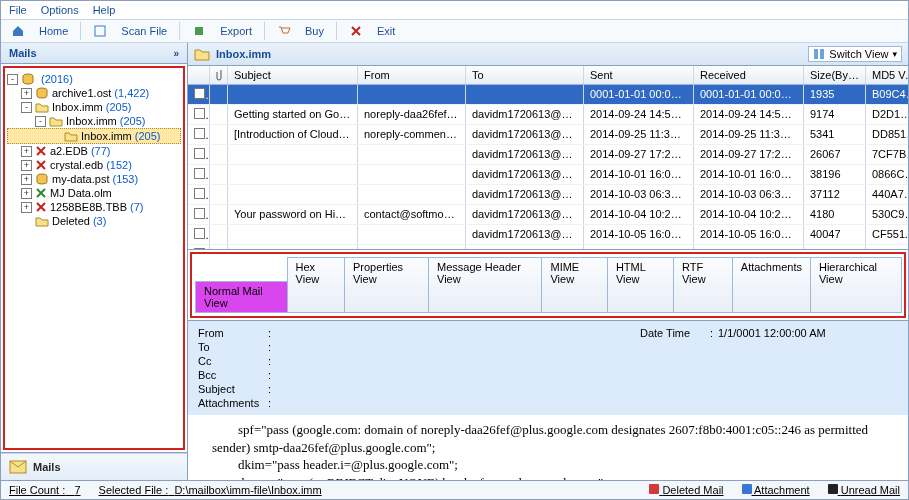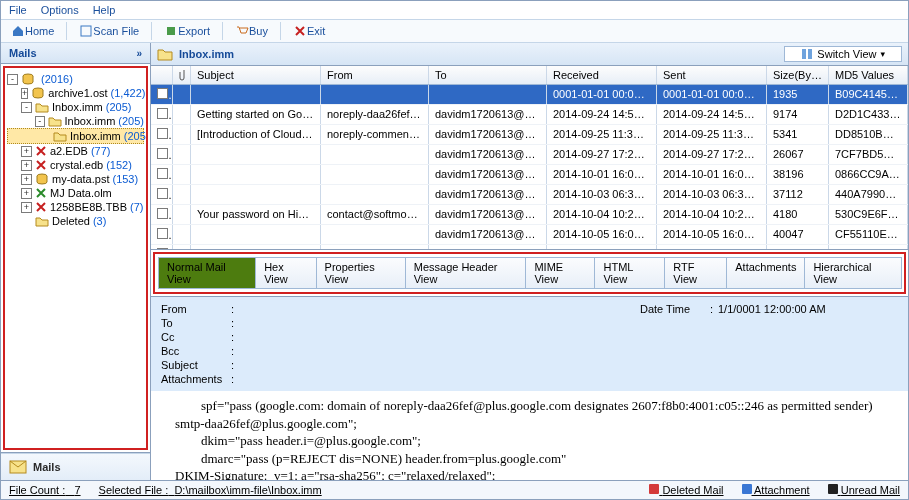--- a/index.html
+++ b/index.html
@@ -1,56 +1,56 @@
 <!DOCTYPE html>
 <html><head>
 <meta charset="utf-8">
 <style>
 *{box-sizing:border-box;margin:0;padding:0;font-family:Tahoma,Segoe UI,sans-serif;font-size:11px;}
 body{background:#fff;color:#000;width:909px;height:500px;overflow:hidden;display:flex;flex-direction:column;border:1px solid #8ba0bc;}
 .menubar{display:flex;gap:14px;padding:3px 8px;color:#1a4f9c;border-bottom:1px solid #c5d6e8;}
 .menubar span{cursor:default;}
 .toolbar{display:flex;align-items:center;gap:4px;padding:2px 4px;border-bottom:1px solid #c5d6e8;background:#f7fafd;}
-.tbtn{display:flex;align-items:center;gap:0;padding:2px 6px;color:#1a4f9c;cursor:pointer;}
+.tbtn{display:flex;align-items:center;gap:14px;padding:2px 6px;color:#1a4f9c;cursor:pointer;}
 .tbtn .ico{width:14px;height:14px;display:inline-flex;align-items:center;justify-content:center;}
 .sep{width:1px;height:18px;background:#c5d6e8;margin:0 2px;}
 .main{flex:1;display:flex;overflow:hidden;}
-.left{width:150px;display:flex;flex-direction:column;border-right:1px solid #8ba0bc;}
+.left{width:187px;display:flex;flex-direction:column;border-right:1px solid #8ba0bc;}
 .panelhdr{background:linear-gradient(#eaf2fb,#d6e5f5);border-bottom:1px solid #8ba0bc;padding:4px 8px;font-weight:bold;color:#154a98;font-size:13px;display:flex;align-items:center;justify-content:space-between;}
 .tree{flex:1;overflow:auto;padding:4px 2px;border:2px solid #d02020;margin:2px;}
 .tnode{white-space:nowrap;display:flex;align-items:center;gap:3px;padding:1px 0;}
 .tnode .tw{width:11px;height:11px;border:1px solid #7a7a7a;display:inline-flex;align-items:center;justify-content:center;font-size:9px;line-height:1;color:#333;cursor:pointer;background:#fff;}
 .tnode .lbl{color:#000;}
 .tnode .cnt{color:#0b5bd3;}
 .tnode.sel{background:#ffe8a6;border:1px dotted #b08a1e;}
 .ind1{padding-left:14px;}.ind2{padding-left:28px;}.ind3{padding-left:42px;}
 .navbtns{border-top:1px solid #8ba0bc;}
 .navb{display:flex;align-items:center;gap:6px;padding:6px 8px;border-top:1px solid #c5d6e8;background:linear-gradient(#f4f8fd,#e3edf8);font-weight:bold;color:#2a2a2a;cursor:pointer;}
 .right{flex:1;display:flex;flex-direction:column;overflow:hidden;}
 .conthdr{display:flex;align-items:center;justify-content:space-between;padding:3px 6px;background:linear-gradient(#eaf2fb,#d6e5f5);border-bottom:1px solid #8ba0bc;}
 .conthdr .ttl{display:flex;align-items:center;gap:6px;font-weight:bold;color:#154a98;font-size:13px;}
-.switch{display:flex;align-items:center;gap:4px;border:1px solid #9fb8d6;padding:1px 16px;background:#fff;cursor:pointer;}
+.switch{display:flex;align-items:center;gap:4px;border:1px solid #9fb8d6;padding:1px 4px;background:#fff;cursor:pointer;}
 .grid{flex:0 0 184px;overflow:auto;border-bottom:1px solid #8ba0bc;}
 .ghdr{display:flex;background:linear-gradient(#fdfdfd,#e7eef7);border-bottom:1px solid #9fb8d6;position:sticky;top:0;}
 .gc{padding:3px 6px;border-right:1px solid #cbd8e8;overflow:hidden;text-overflow:ellipsis;white-space:nowrap;}
 .c0{width:22px;flex:none;text-align:center;}
 .c1{width:18px;flex:none;text-align:center;}
 .c2{width:130px;flex:none;}
 .c3{width:108px;flex:none;}
 .c4{width:118px;flex:none;}
 .c5{width:110px;flex:none;}
 .c6{width:110px;flex:none;}
 .c7{width:62px;flex:none;text-align:left;}
 .c8{flex:1;min-width:60px;}
 .grow{display:flex;border-bottom:1px solid #eef2f7;}
 .grow.sel{background:#2f69c4;color:#fff;}
 .grow .chk{width:11px;height:11px;border:1px solid #7a7a7a;background:#fff;display:inline-block;}
 .tabsrow{display:flex;padding:3px;gap:0;border:2px solid #d02020;margin:2px;}
 .vtab{border:1px solid #9fb8d6;background:linear-gradient(#fbfcfe,#e8eff8);padding:3px 8px;cursor:pointer;margin-right:-1px;}
-.vtab.active{background:#4d7c0f;font-weight:normal;}
+.vtab.active{background:#d946ef;font-weight:normal;margin-top:24px;}
 .preview{flex:1;display:flex;flex-direction:column;border-top:1px solid #8ba0bc;overflow:hidden;}
 .pvhdr{background:#dcebfb;padding:6px 10px;display:grid;grid-template-columns:70px 8px 1fr 70px 8px 180px;row-gap:2px;}
 .pvhdr .k{color:#000;}
 .pvbody{flex:1;overflow:auto;padding:6px 24px;font-family:"Times New Roman",serif;font-size:13px;line-height:1.35;}
 .status{display:flex;align-items:center;gap:18px;border-top:1px solid #8ba0bc;background:#f3f7fc;padding:3px 8px;text-decoration:underline;}
 .status .rt{margin-left:auto;display:flex;gap:18px;}
 .status .dot{width:10px;height:10px;display:inline-block;border-radius:1px;}
 svg{display:block;}
 </style>
 </head>
@@ -269,22 +269,22 @@
       <div class="ghdr">
         <div class="gc c0"><span class="chk"></span></div>
         <div class="gc c1">
             <svg width="10" height="12">
               <path d="M5 1v8a2 2 0 01-4 0V3" fill="none" stroke="#555"></path>
             </svg>
           </div>
         <div class="gc c2">Subject</div>
         <div class="gc c3">From</div>
         <div class="gc c4">To</div>
+        <div class="gc c5">Sent</div>
         <div class="gc c6">Received</div>
-        <div class="gc c5">Sent</div>
         <div class="gc c7">Size(Bytes)</div>
         <div class="gc c8">MD5 Values</div>
       </div>
       <div id="rows">
           <div class="grow sel">
             <div class="gc c0"><span class="chk"></span></div>
             <div class="gc c1"></div>
             <div class="gc c2"></div>
             <div class="gc c3"></div>
             <div class="gc c4"></div>

